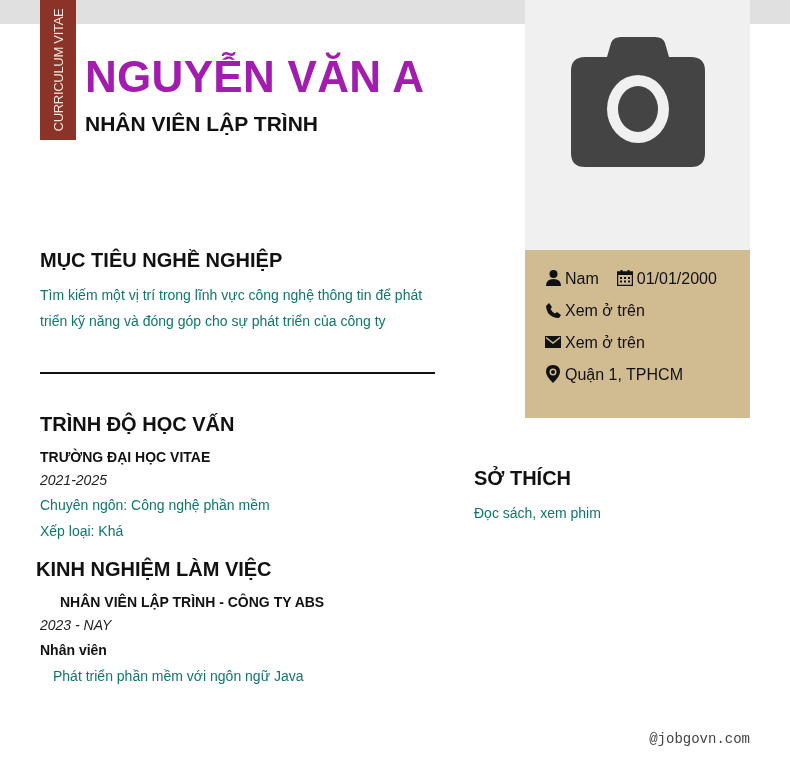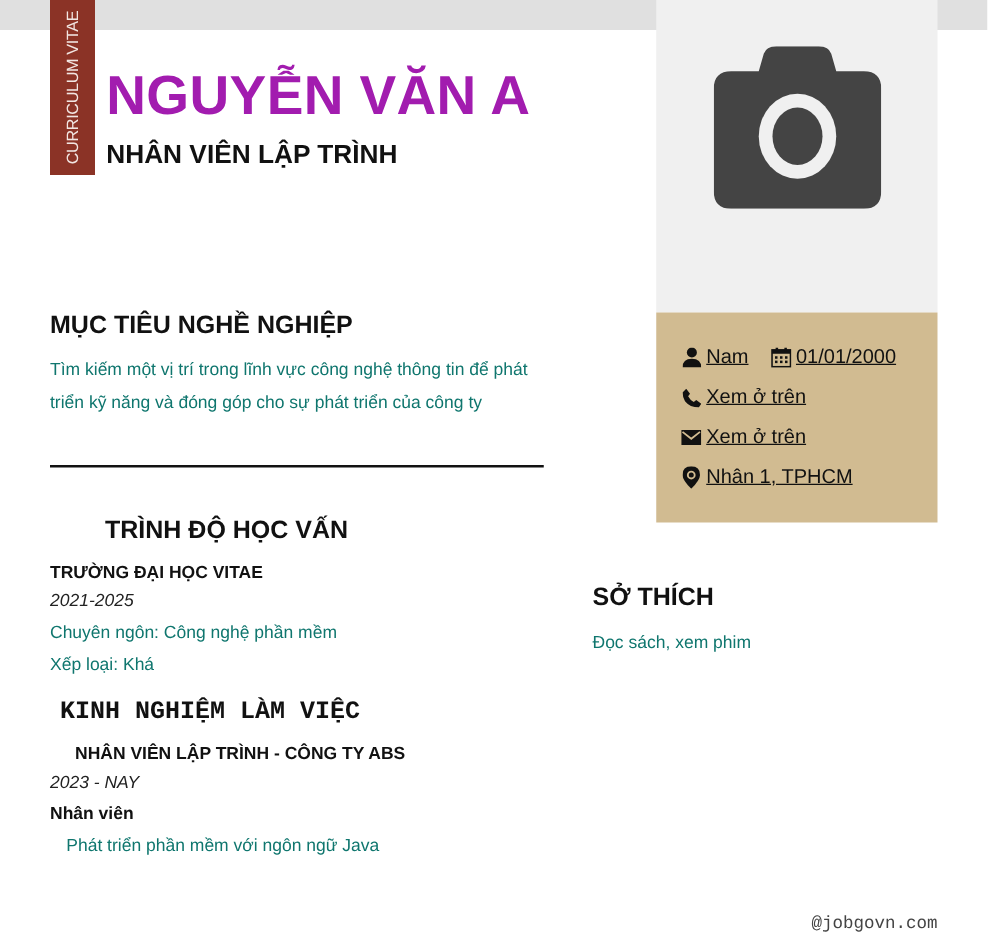--- a/index.html
+++ b/index.html
@@ -12,21 +12,21 @@
   .cv-tag span { position: absolute; left: 50%; top: 50%; transform: translate(-50%, -50%) rotate(-90deg); color: #f2e6e2; font-size: 13px; white-space: nowrap; letter-spacing: -0.3px; transform-origin: center; font-family: "Liberation Sans", sans-serif; }
 
   .name { position: absolute; left: 85px; top: 52px; font-size: 44px; font-weight: bold; color: #a21caf; letter-spacing: 0.3px; }
   .job-title { position: absolute; left: 85px; top: 112px; font-size: 21px; font-weight: bold; color: #111; }
 
   .photo-box { position: absolute; left: 525px; top: 0; width: 225px; height: 250px; background: #f0f0f0; cursor: pointer; }
   .photo-box svg { position: absolute; left: 46px; top: 37px; }
   .photo-box .photo-label { position: absolute; left: 0; width: 225px; top: 176px; text-align: center; font-size: 20px; color: #444; font-family: "DejaVu Sans", sans-serif; letter-spacing: -0.3px; }
 
   .info-panel { position: absolute; left: 525px; top: 250px; width: 225px; height: 168px; background: #d1bb91; padding: 20px 0 0 20px; }
-  .info-row { display: flex; align-items: center; height: 32px; font-size: 16px; color: #111; text-decoration: underline; }
+  .info-row { display: flex; height: 32px; font-size: 16px; color: #111; }
   .info-row .ico { width: 16px; height: 16px; margin-right: 4px; display: inline-flex; align-items: center; justify-content: center; }
   .info-row .gap { width: 18px; }
 
   .section-title { position: absolute; font-size: 20px; font-weight: bold; color: #111; }
   .body-text { position: absolute; font-size: 14px; color: #0f766e; line-height: 26px; }
   .sub-title { position: absolute; font-size: 14px; font-weight: bold; color: #111; }
   .italic { position: absolute; font-size: 14px; font-style: italic; color: #222; }
 
   .divider { position: absolute; left: 40px; top: 372px; width: 395px; height: 2px; background: #111; }
 
@@ -98,37 +98,37 @@
     <span>Xem ở trên</span>
   </div>
   <div class="info-row">
     <span class="ico">
       <svg width="14" height="18" viewBox="0 0 14 18">
           <path d="M7 0 Q14 0 14 7 Q14 11 7 18 Q0 11 0 7 Q0 0 7 0 Z" fill="#111"></path>
           <circle cx="7" cy="7" r="3.5" fill="#d1bb91"></circle>
           <circle cx="7" cy="7" r="2" fill="#111"></circle>
         </svg>
     </span>
-    <span>Nhân 1, TPHCM</span>
+    <span>Quận 1, TPHCM</span>
   </div>
 </div>
 
 <div class="section-title" style="left:40px; top:249px;">MỤC TIÊU NGHỀ NGHIỆP</div>
 <div class="body-text" style="left:40px; top:282px;">Tìm kiếm một vị trí trong lĩnh vực công nghệ thông tin để phát</div>
 <div class="body-text" style="left:40px; top:308px;">triển kỹ năng và đóng góp cho sự phát triển của công ty</div>
 
 <div class="divider"></div>
 
-<div class="section-title" style="left:40px; top:413px;margin-left:44px;">TRÌNH ĐỘ HỌC VẤN</div>
+<div class="section-title" style="left:40px; top:413px;">TRÌNH ĐỘ HỌC VẤN</div>
 <div class="sub-title" style="left:40px; top:449px;">TRƯỜNG ĐẠI HỌC VITAE</div>
 <div class="italic" style="left:40px; top:472px;">2021-2025</div>
 <div class="body-text" style="left:40px; top:492px;">Chuyên ngôn: Công nghệ phần mềm</div>
 <div class="body-text" style="left:40px; top:518px;">Xếp loại: Khá</div>
 
-<div class="section-title" style="left:48px; top:558px;font-family:Liberation Mono, monospace;">KINH NGHIỆM LÀM VIỆC</div>
+<div class="section-title" style="left:36px; top:558px;">KINH NGHIỆM LÀM VIỆC</div>
 <div class="sub-title" style="left:40px; top:594px;padding-left:20px;">NHÂN VIÊN LẬP TRÌNH - CÔNG TY ABS</div>
 <div class="italic" style="left:40px; top:617px;">2023 - NAY</div>
 <div class="sub-title" style="left:40px; top:642px;">Nhân viên</div>
 <div class="body-text" style="left:53px; top:663px;">Phát triển phần mềm với ngôn ngữ Java</div>
 
 <div class="section-title" style="left:474px; top:467px;">SỞ THÍCH</div>
 <div class="body-text" style="left:474px; top:500px;">Đọc sách, xem phim</div>
 
 <div class="footer">@jobgovn.com</div>
 

